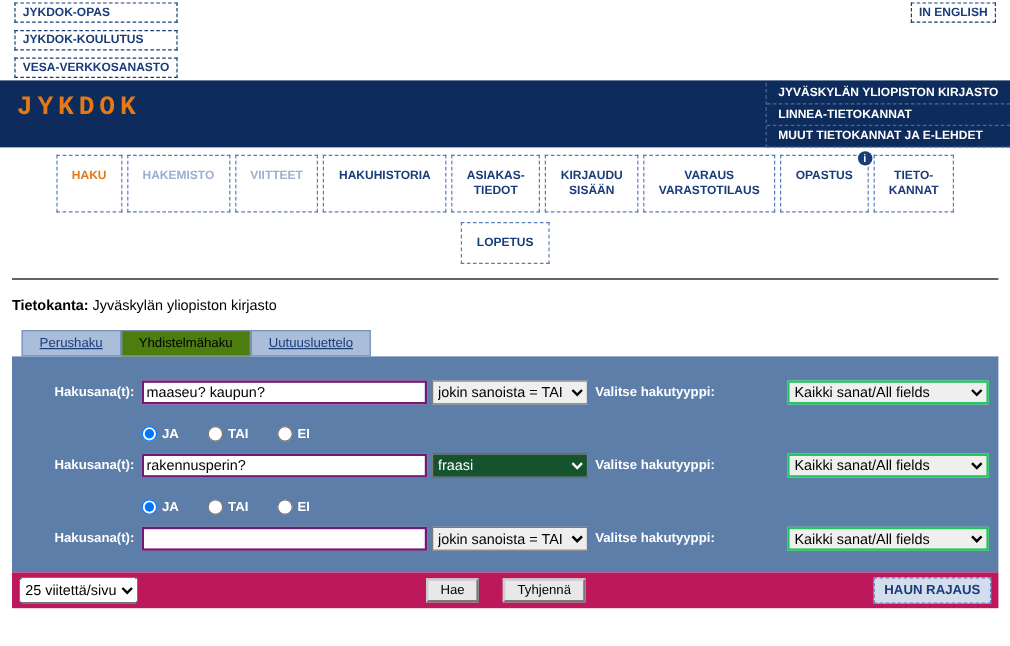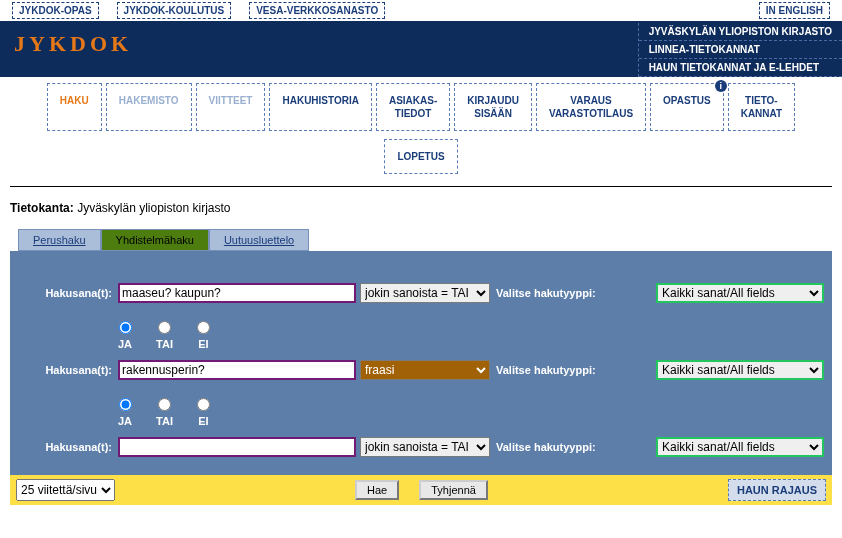--- a/index.html
+++ b/index.html
@@ -1,48 +1,48 @@
 <!DOCTYPE html>
 <html><head>
 <meta charset="utf-8">
 <style>
 * { box-sizing: border-box; margin: 0; padding: 0; }
 body { font-family: Verdana, Arial, sans-serif; font-size: 11px; background: #fff; width: 842px; }
 .top-links { display: flex; justify-content: space-between; padding: 2px 12px; }
-.top-links-left, .top-links-right { display: flex; gap: 18px; }
+.top-links-left, .top-links-right { display: flex; gap: 6px; flex-direction: column; }
 .top-link { border: 1px dashed #1a3d7a; padding: 2px 6px; font-size: 10px; font-weight: bold; color: #1a3d7a; cursor: pointer; background: #fff; }
 .header { background: #0d2b5b; display: flex; justify-content: space-between; align-items: flex-start; }
-.logo { color: #e67817; font-family: Liberation Serif, serif; font-weight: bold; font-size: 22px; letter-spacing: 4px; padding: 10px 14px 6px; }
+.logo { color: #e67817; font-family: Liberation Mono, monospace; font-weight: bold; font-size: 22px; letter-spacing: 4px; padding: 10px 14px 6px; }
 .header-right { border-left: 1px dashed #4a6ba3; margin-top: 2px; }
 .header-link { color: #fff; font-size: 10px; font-weight: bold; padding: 3px 10px; border-bottom: 1px dashed #4a6ba3; cursor: pointer; }
 .nav { display: flex; justify-content: center; gap: 4px; padding: 6px 0 4px; background: #fff; }
 .nav-item { border: 1px dashed #5a7db8; padding: 10px 12px; font-size: 10px; font-weight: bold; color: #1a3d7a; text-align: center; cursor: pointer; position: relative; line-height: 1.3; }
 .nav-item.active { color: #e67817; }
 .nav-item.disabled { color: #9ab0d0; }
 .nav-row2 { display: flex; justify-content: center; padding: 4px 16px 10px; }
 .info-badge { position: absolute; top: -4px; right: -4px; width: 12px; height: 12px; background: #1a3d7a; border-radius: 50%; color: #fff; font-size: 9px; text-align: center; line-height: 12px; }
 .divider { border-top: 1px solid #000; margin: 2px 10px 10px; }
 .db-label { padding: 4px 10px 14px; font-size: 12px; }
 .db-label b { font-weight: bold; text-align: right; }
 .tabs { display: flex; padding-left: 18px; }
 .tab { padding: 4px 14px; font-size: 11px; cursor: pointer; text-decoration: underline; color: #1a3d7a; background: #aabdd9; border: 1px solid #7690ba; }
 .tab.active { background: #4d7c0f; text-decoration: none; color: #000; font-weight: normal; }
-.search-area { background: #5d7ea9; margin: 0 10px; padding: 28px 0 14px; }
+.search-area { background: #5d7ea9; margin: 0 10px; padding: 16px 0 14px; }
 .search-row { display: flex; align-items: center; padding: 4px 0; }
 .label-col { width: 108px; text-align: right; color: #fff; font-weight: bold; padding-right: 6px; font-size: 11px; }
 .input-col { width: 238px; }
 .input-col input { width: 100%; height: 20px; font-size: 12px; padding: 1px 2px; border: 2px solid #701a75; }
 .mode-col { width: 140px; padding-left: 4px; }
 .mode-col select { width: 130px; height: 20px; font-size: 12px; border: 1px solid #7b7b7b; }
-.mode-col select.highlight { background: #a16207; color: #fff; }
+.mode-col select.highlight { background: #14532d; color: #fff; }
 .type-label { width: 160px; text-align: left; color: #fff; font-weight: bold; padding-right: 6px; font-size: 11px; }
 .type-col select { width: 168px; height: 20px; font-size: 12px; border: 2px solid #22c55e; }
 .op-row { display: flex; align-items: center; padding: 14px 0 6px 108px; gap: 24px; }
-.op-item { display: flex; align-items: center; gap: 4px; color: #fff; font-weight: bold; font-size: 11px; flex-direction: column; }
-.bottom-bar { display: flex; justify-content: space-between; align-items: center; background: #fde047; margin: 0 10px; padding: 4px 6px; }
+.op-item { display: flex; align-items: center; gap: 4px; color: #fff; font-weight: bold; font-size: 11px; }
+.bottom-bar { display: flex; justify-content: space-between; align-items: center; background: #be185d; margin: 0 10px; padding: 4px 6px; }
 .bottom-left select { height: 22px; font-size: 12px; }
 .bottom-center { display: flex; gap: 20px; }
 .bottom-center button { padding: 2px 10px; font-size: 11px; border: 2px outset #ccc; background: #e8e8e8; cursor: pointer; }
 .bottom-right { font-weight: bold; font-size: 11px; color: #1a3d7a; border: 1px dashed #5a7db8; padding: 4px 8px; cursor: pointer; background: #d3ddec; }
 </style>
 </head>
 <body>
 
 <div class="top-links">
   <div class="top-links-left">
@@ -53,21 +53,21 @@
   <div class="top-links-right">
     <span class="top-link">IN ENGLISH</span>
   </div>
 </div>
 
 <div class="header">
   <div class="logo">JYKDOK</div>
   <div class="header-right">
     <div class="header-link">JYVÄSKYLÄN YLIOPISTON KIRJASTO</div>
     <div class="header-link">LINNEA-TIETOKANNAT</div>
-    <div class="header-link">HAUN TIETOKANNAT JA E-LEHDET</div>
+    <div class="header-link">MUUT TIETOKANNAT JA E-LEHDET</div>
   </div>
 </div>
 
 <div class="nav" id="nav">
     <div class="nav-item active">HAKU</div>
     <div class="nav-item disabled">HAKEMISTO</div>
     <div class="nav-item disabled">VIITTEET</div>
     <div class="nav-item">HAKUHISTORIA</div>
     <div class="nav-item">ASIAKAS-<br>TIEDOT</div>
     <div class="nav-item">KIRJAUDU<br>SISÄÄN</div>

